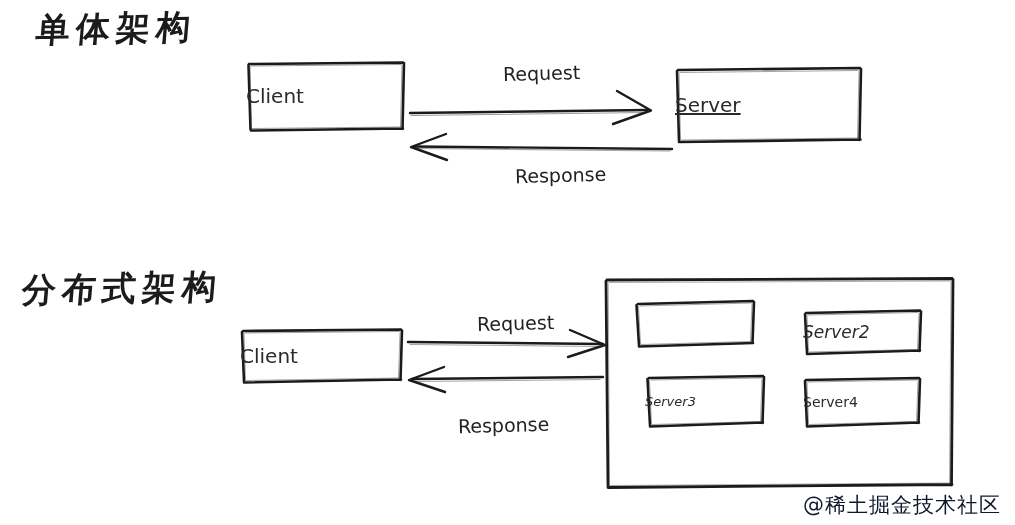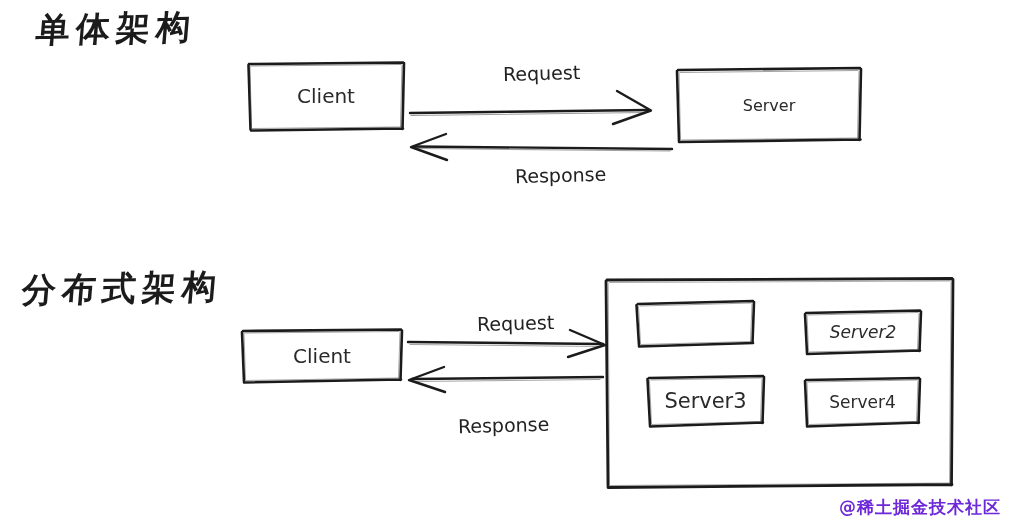--- a/index.html
+++ b/index.html
@@ -37,21 +37,21 @@
   .hbox svg {
     position: absolute;
     left: 0; top: 0;
     width: 100%; height: 100%;
     overflow: visible;
   }
   .hbox .lbl {
     position: absolute;
     left: 0; right: 0; top: 50%;
     transform: translateY(-50%);
-    text-align: center;
+    text-align: left;
     color: #2a2a2a;
     font-family: "DejaVu Sans", sans-serif;
     white-space: nowrap;
     pointer-events: none;
   }
 
   
   .edge-label {
     position: absolute;
     color: #222222;
@@ -67,26 +67,25 @@
     width: 1015px;
     height: 525px;
     pointer-events: none;
   }
 
   
   #watermark {
     position: absolute;
     right: 14px;
     bottom: 6px;
-    color: #6d28d9;
-    font-size: 17px;
+    color: #0f172a;
+    font-size: 21px;
     font-family: "DejaVu Sans", sans-serif;
     letter-spacing: 1px;
     white-space: nowrap;
-    font-weight: bold;
   }
 </style>
 </head>
 <body>
 
 <div id="canvas">
 
   <div class="section-title" id="title-mono">单体架构</div>
 
   <div class="section-title" id="title-dist">分布式架构</div>
@@ -97,21 +96,21 @@
       <path d="M5,6 L155,4.5 M156,5.5 L154.5,67 M155,67 L6,68.5 M5.5,67.5 L4,6.5" fill="none" stroke="#4a4a4a" stroke-width="1" stroke-linecap="round" opacity="0.55"></path>
     </svg>
     <div class="lbl" style="font-size:20px;">Client</div>
   </div>
 
   <div class="hbox" style="left:675px; top:66px; width:188px; height:78px;">
     <svg viewBox="0 0 188 78" preserveAspectRatio="none">
       <path d="M3,4 L185,2 M186,3 L184.5,74 M185.5,73.5 L4,76 M4,75 L2,5" fill="none" stroke="#1b1b1b" stroke-width="2.6" stroke-linecap="round"></path>
       <path d="M5,6.5 L183,4.5 M184,5.5 L182.5,72 M183,72 L6,74 M5.5,73 L4,7" fill="none" stroke="#4a4a4a" stroke-width="1" stroke-linecap="round" opacity="0.5"></path>
     </svg>
-    <div class="lbl" style="font-size:16px;">Server</div>
+    <div class="lbl" style="font-size:20px;text-decoration:underline;">Server</div>
   </div>
 
   <div class="edge-label" style="left:503px; top:62px; font-size:19px;">Request</div>
 
   <div class="edge-label" style="left:515px; top:164px; font-size:19px;">Response</div>
 
   <div class="hbox" style="left:240px; top:328px; width:164px; height:56px;">
     <svg viewBox="0 0 164 56" preserveAspectRatio="none">
       <path d="M3,3 L161,1.5 M162,2.5 L160.5,52 M161,51.5 L4,54.5 M4,53.5 L2,4" fill="none" stroke="#1b1b1b" stroke-width="2.6" stroke-linecap="round"></path>
       <path d="M5,5 L159,3.5 M160,4.5 L158.5,50 M159,50 L6,52.5 M5.5,51.5 L4,5.5" fill="none" stroke="#4a4a4a" stroke-width="1" stroke-linecap="round" opacity="0.5"></path>
@@ -139,29 +138,29 @@
       <path d="M5,7 L115,4.5 M116,5.5 L114.5,41.5 M115,41.5 L6,44 M5.5,43 L4,7.5" fill="none" stroke="#4a4a4a" stroke-width="1" stroke-linecap="round" opacity="0.5"></path>
     </svg>
     <div class="lbl" style="font-size:17px;">Server2</div>
   </div>
 
   <div class="hbox" style="left:645px; top:374px; width:121px; height:54px;">
     <svg viewBox="0 0 121 54" preserveAspectRatio="none">
       <path d="M4,4 L118,2 M119,3 L117.5,49 M118,48.5 L5,52.5 M5,51.5 L2.5,5" fill="none" stroke="#1b1b1b" stroke-width="2.6" stroke-linecap="round"></path>
       <path d="M6,6 L116,4 M117,5 L115.5,47.5 M116,47.5 L7,50.5 M6.5,49.5 L4.5,6.5" fill="none" stroke="#4a4a4a" stroke-width="1" stroke-linecap="round" opacity="0.5"></path>
     </svg>
-    <div class="lbl" style="font-size:21px;">Server3</div>
+    <div class="lbl" style="font-size:13px;font-style:italic;">Server3</div>
   </div>
 
   <div class="hbox" style="left:803px; top:376px; width:119px; height:52px;">
     <svg viewBox="0 0 119 52" preserveAspectRatio="none">
       <path d="M3,4 L116,2 M117,3 L115.5,47 M116,46.5 L4,50.5 M4,49.5 L2,5" fill="none" stroke="#1b1b1b" stroke-width="2.6" stroke-linecap="round"></path>
       <path d="M5,6 L114,4 M115,5 L113.5,45.5 M114,45.5 L6,48.5 M5.5,47.5 L4,6.5" fill="none" stroke="#4a4a4a" stroke-width="1" stroke-linecap="round" opacity="0.5"></path>
     </svg>
-    <div class="lbl" style="font-size:17px;">Server4</div>
+    <div class="lbl" style="font-size:14px;">Server4</div>
   </div>
 
   <div class="edge-label" style="left:477px; top:312px; font-size:19px;">Request</div>
 
   <div class="edge-label" style="left:458px; top:414px; font-size:19px;">Response</div>
 
   <svg id="arrow-layer" viewBox="0 0 1015 525">
 
     <g>
       <path d="M410,113 L648,110" fill="none" stroke="#1b1b1b" stroke-width="2.4" stroke-linecap="round"></path>

